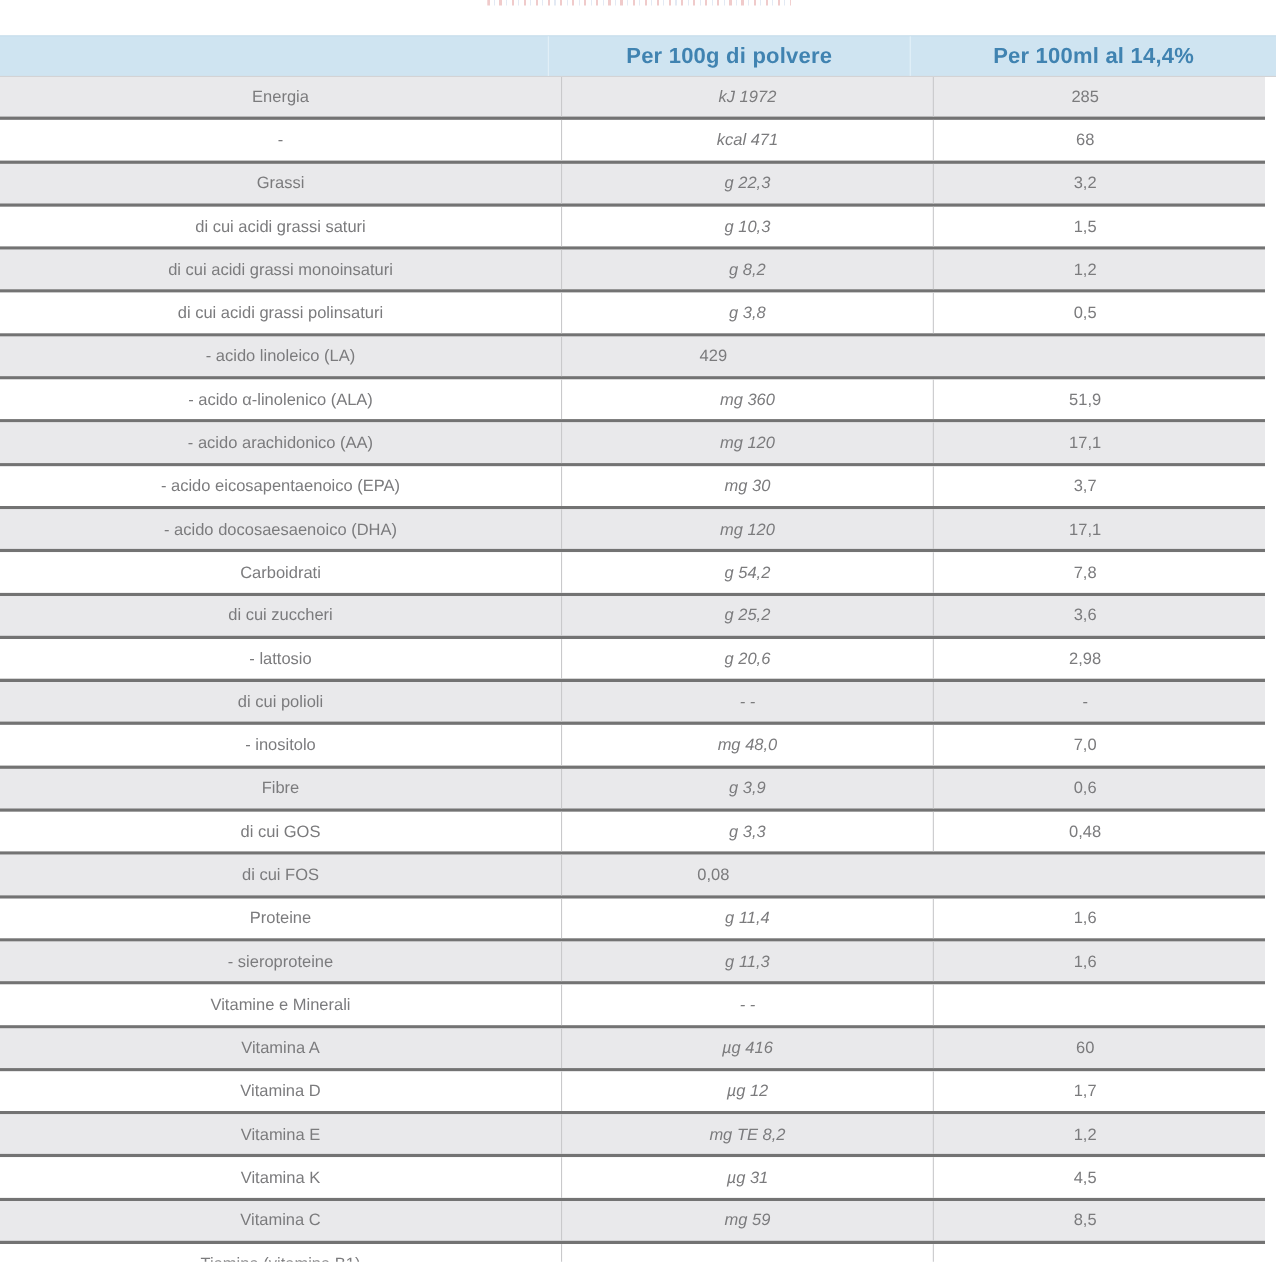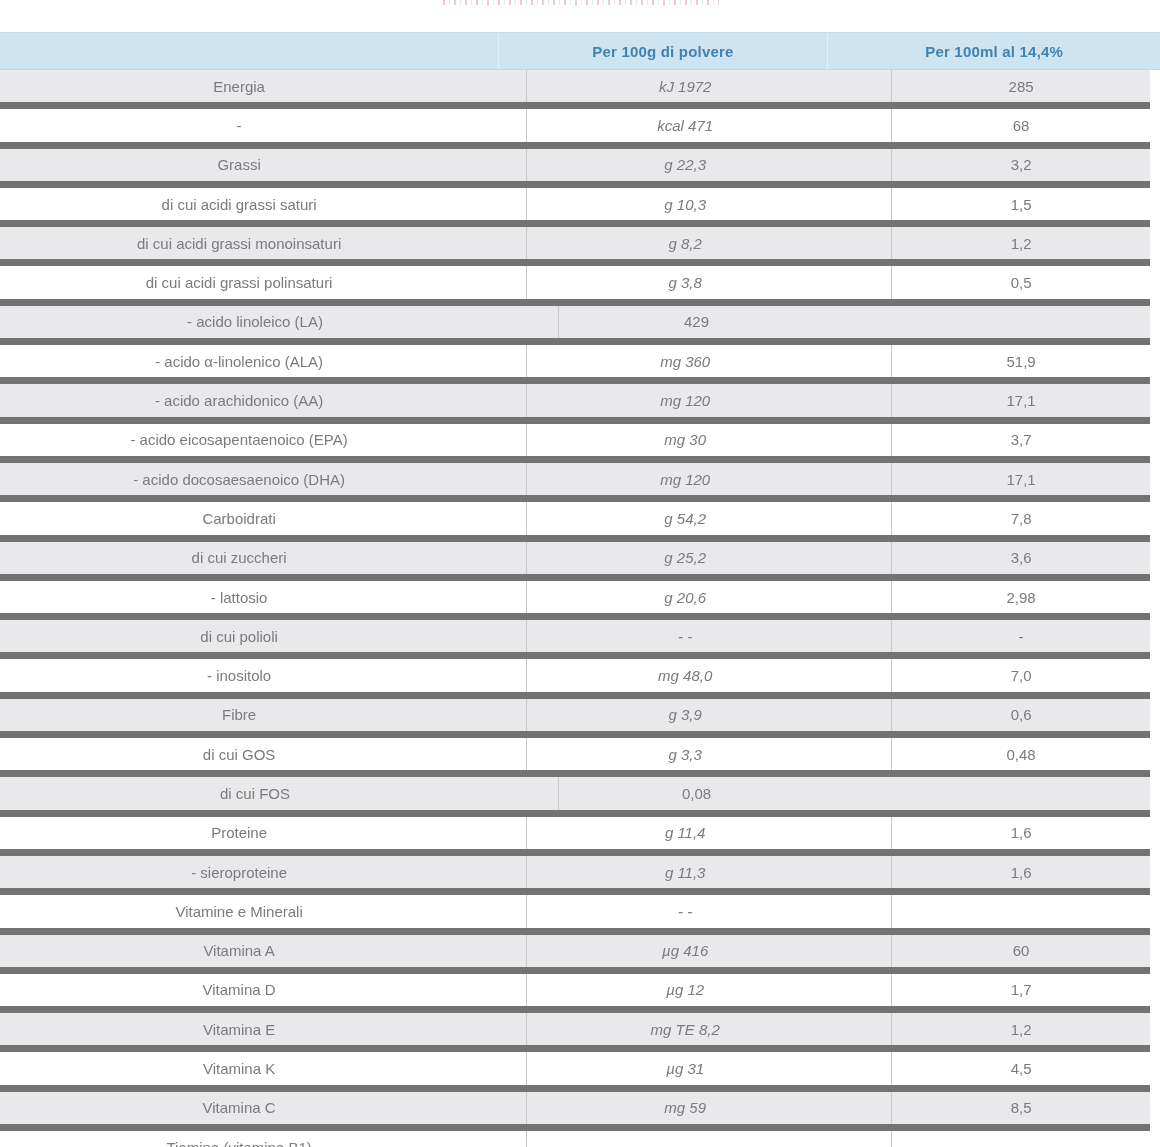--- a/index.html
+++ b/index.html
@@ -25,33 +25,32 @@
   .header-row {
     display: flex; height: 38px; box-sizing: border-box;
     background: #cfe4f1;
     border-top: 1px solid #c3dbea;
     border-bottom: 1px solid #d3d3d5;
     width: 1160px;
   }
   .header-cell {
     display: flex; align-items: center; justify-content: center;
     box-sizing: border-box;
-    color: #4083b1; font-weight: bold; font-size: 15px;
+    color: #4083b1; font-weight: bold; font-size: 20px;
     letter-spacing: 0.2px;
   }
   .hc1 { width: 510px; }
   .hc2 { width: 338px; border-left: 1px solid #e3f0f8; }
   .hc3 { width: 341px; border-left: 1px solid #e3f0f8; }
 
   .table-body { width: 1150px; }
   .row {
     display: flex; height: 39.3px; box-sizing: border-box;
     background: #ffffff;
-    border-bottom: 7px solid #737373;
-    gap: 48px;
+    border-bottom: 3px solid #737373;
   }
   .row:nth-child(odd) { background: #e9e9eb; }
   .cell {
     display: flex; align-items: center; justify-content: center;
     box-sizing: border-box;
     color: #7b7b7d; font-size: 15px;
     text-align: center;
   }
   .c1 { width: 510px; }
   .c2 { width: 338px; border-left: 1px solid #c9c9cb; font-style: italic; }

